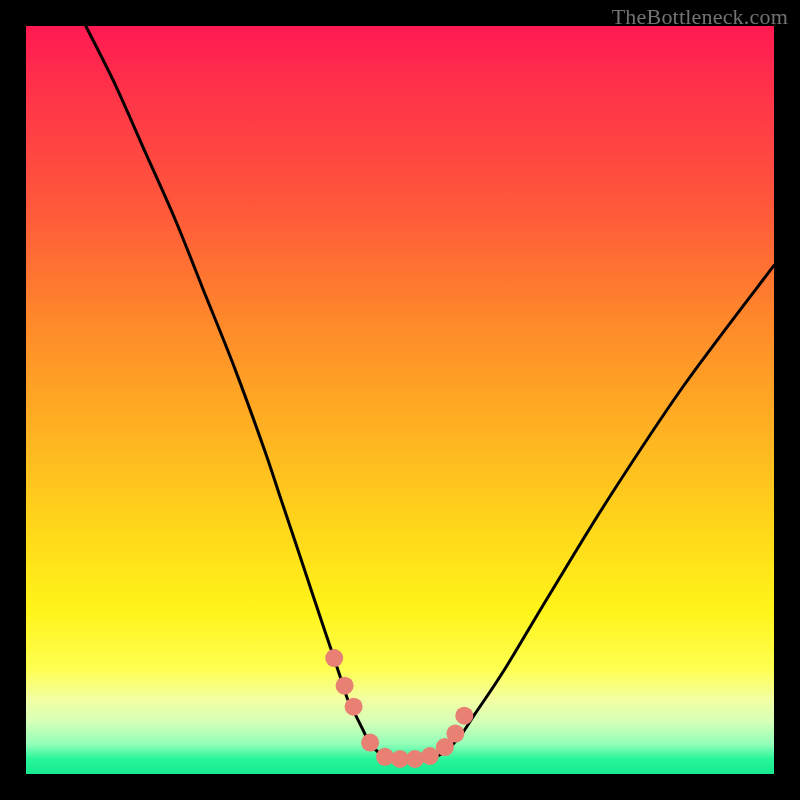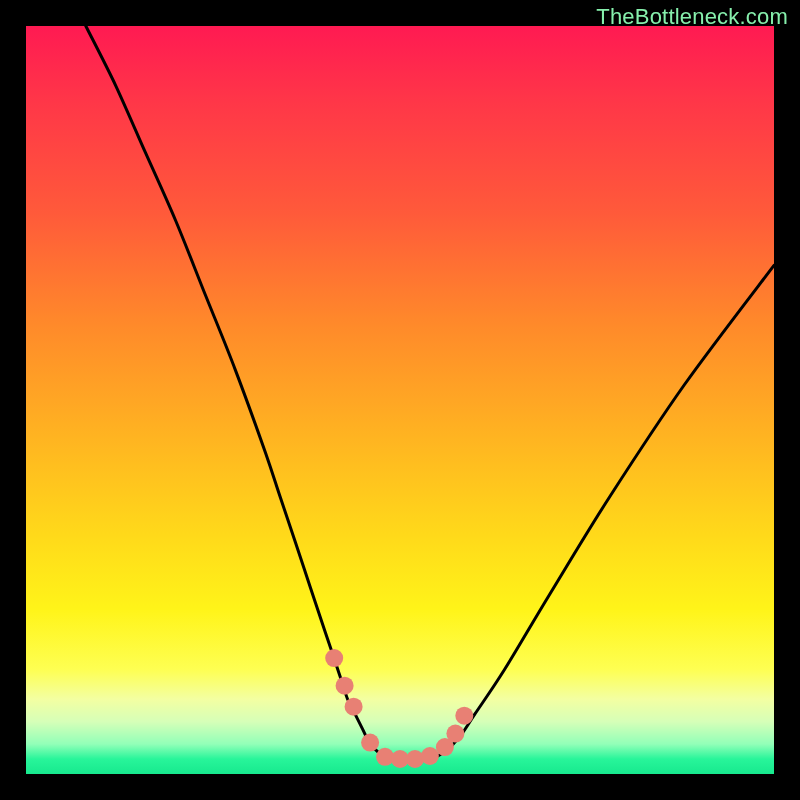--- a/index.html
+++ b/index.html
@@ -40,24 +40,25 @@
       #d6ffb8 93%,
       #92ffb8 96%,
       #28f59a 98%,
       #17e98e 100%
     );
   }
   .watermark {
     position: absolute;
     top: 4px;
     right: 12px;
-    color: #86efac;
+    color: #737373;
     font-size: 22px;
     letter-spacing: 0.2px;
     user-select: none;
+    font-family: Liberation Serif, serif;
   }
   svg.curve {
     position: absolute;
     top: 0;
     left: 0;
     width: 748px;
     height: 748px;
     overflow: visible;
   }
 </style>

